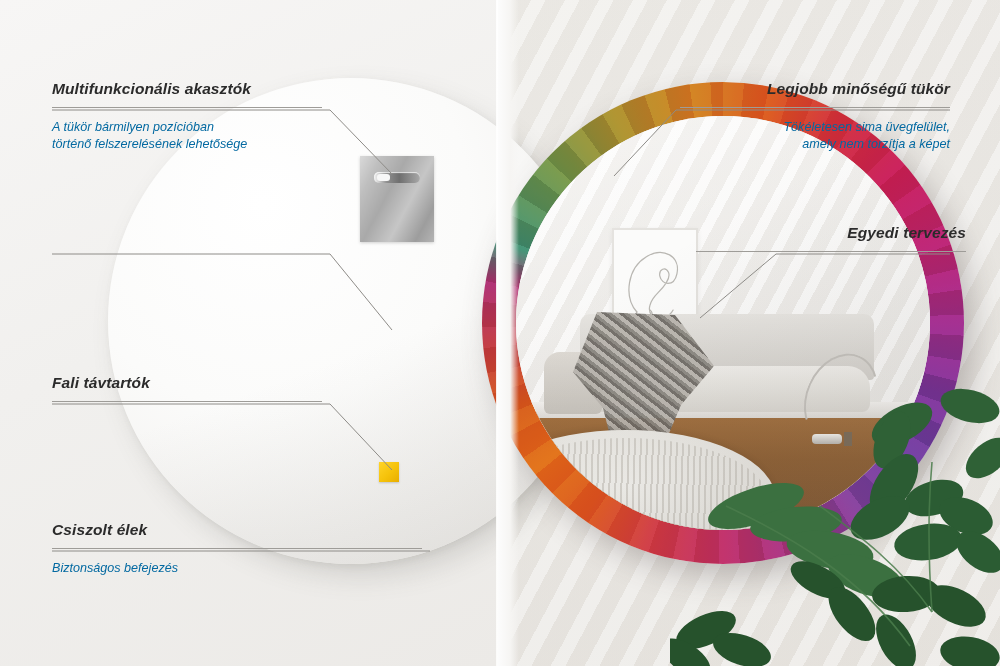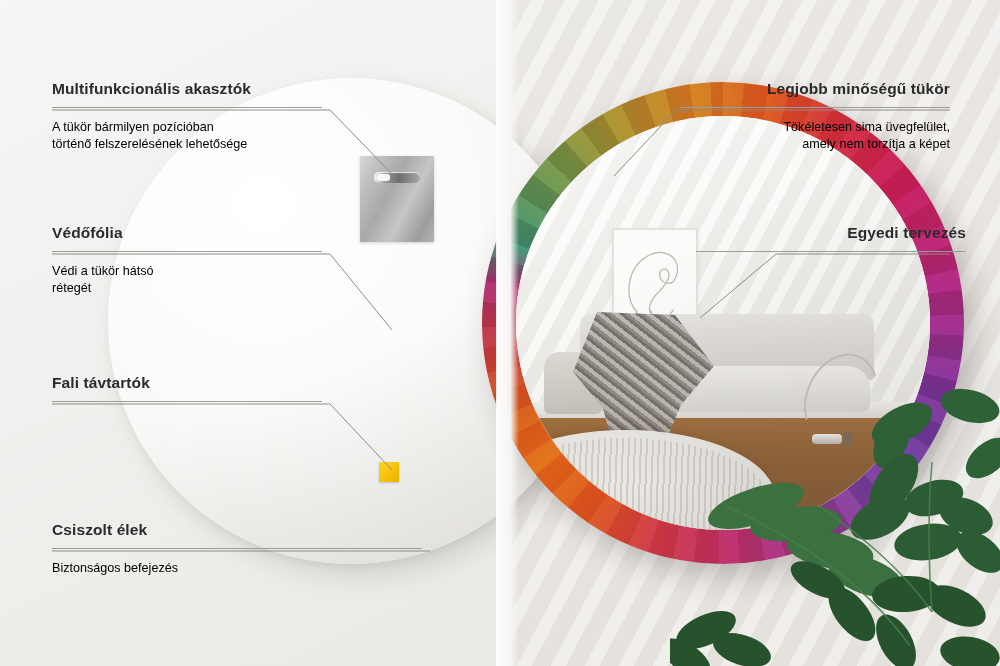--- a/index.html
+++ b/index.html
@@ -2,21 +2,21 @@
 <html><head>
 <meta charset="utf-8">
 <style>
   * { margin:0; padding:0; box-sizing:border-box; }
   html,body { width:1000px; height:666px; overflow:hidden; }
   body {
     font-family:"Liberation Sans", sans-serif;
     background:#f2f1ef;
     position:relative;
   }
-  .stage { position:absolute; inset:0; overflow:hidden; }
+  .stage { position:absolute; inset:0; overflow:hidden;font-style:italic; }
 
   
   .bg-left {
     position:absolute; left:0; top:0; width:497px; height:666px;
     background:linear-gradient(155deg,#f7f6f5 0%,#f1f0ee 45%,#eceae7 100%);
   }
   .bg-right {
     position:absolute; left:497px; top:0; width:503px; height:666px;
     background:linear-gradient(160deg,#eceae6 0%,#e9e7e3 40%,#e4e1dc 100%);
   }
@@ -196,21 +196,21 @@
   
   .callout{ position:absolute; }
   .callout .c-title{
     font-size:15.5px; font-weight:bold; color:#2b2b2b; letter-spacing:0.1px;
     white-space:nowrap;
   }
   .callout .c-rule{
     height:1px; background:#9e9c98; margin-top:9px;
   }
   .callout .c-desc{
-    margin-top:11px; font-size:12.6px; line-height:17px; color:#000000;
+    margin-top:11px; font-size:12.6px; line-height:17px; color:#0369a1;
     white-space:pre-line;
   }
   .callout.right { text-align:right; }
 
   .lines-svg{ position:absolute; inset:0; pointer-events:none; }
 </style>
 </head>
 <body>
 
 <div class="stage">
@@ -316,26 +316,20 @@
     </g>
   </svg>
 
   <div class="callout" style="left:52px; top:80px; width:270px;">
     <div class="c-title">Multifunkcionális akasztók</div>
     <div class="c-rule"></div>
     <div class="c-desc">A tükör bármilyen pozícióban
 történő felszerelésének lehetősége</div>
   </div>
 
-  <div class="callout" style="left:52px; top:224px; width:270px;">
-    <div class="c-title">Védőfólia</div>
-    <div class="c-rule"></div>
-    <div class="c-desc">Védi a tükör hátsó
-rétegét</div>
-  </div>
 
   <div class="callout" style="left:52px; top:374px; width:270px;">
     <div class="c-title">Fali távtartók</div>
     <div class="c-rule"></div>
   </div>
 
   <div class="callout right" style="left:680px; top:80px; width:270px;">
     <div class="c-title">Legjobb minőségű tükör</div>
     <div class="c-rule"></div>
     <div class="c-desc">Tökéletesen sima üvegfelület,

